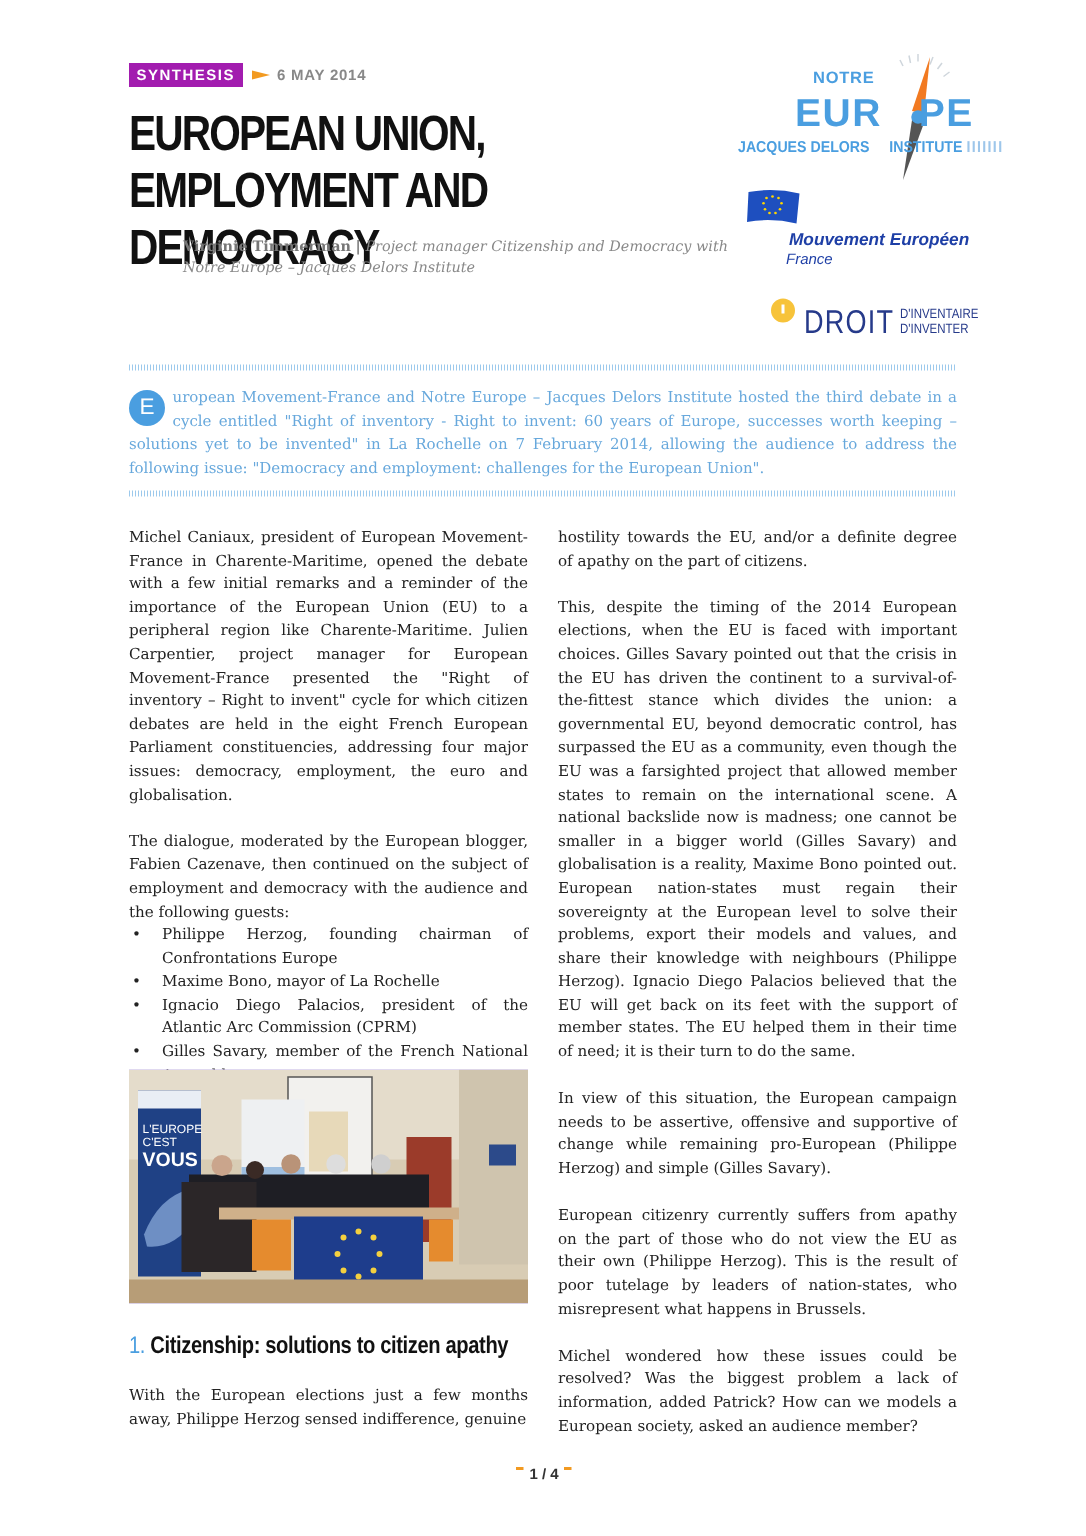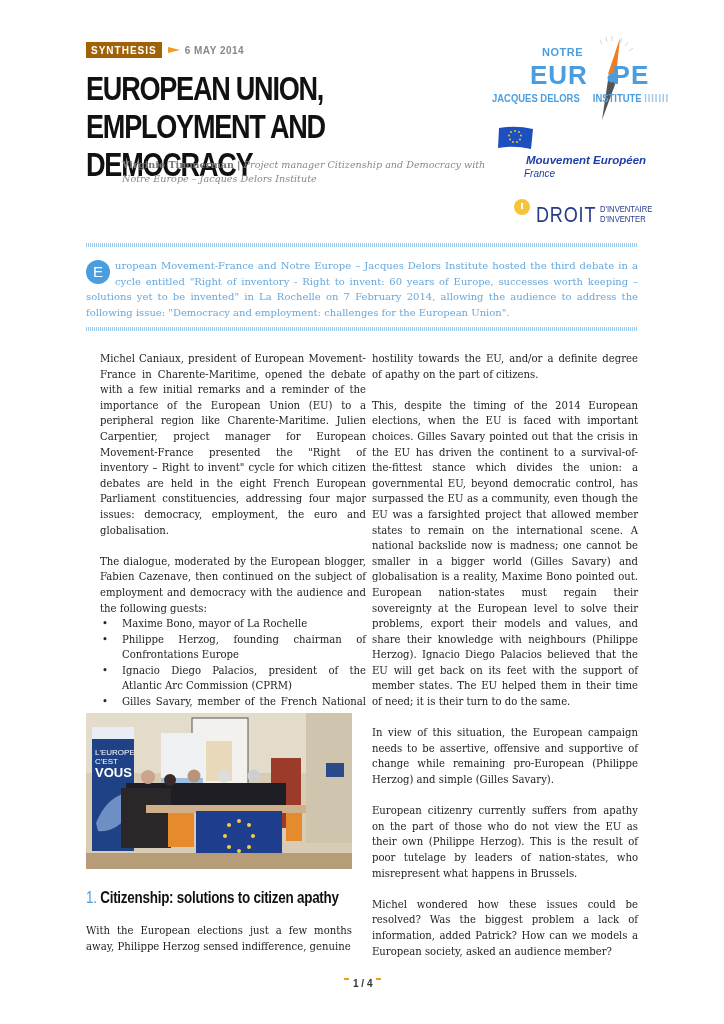--- a/index.html
+++ b/index.html
@@ -1,20 +1,20 @@
 <!DOCTYPE html>
 <html><head>
 <meta charset="utf-8">
 <style>
   * { margin: 0; padding: 0; box-sizing: border-box; }
   html, body { width: 724px; height: 1024px; background: #ffffff; overflow: hidden; }
   body { position: relative; font-family: "DejaVu Serif", serif; color: #222; }
 
   .header-tag { position: absolute; left: 86px; top: 42px; display: flex; align-items: center; }
-  .tag-box { background: #a16207; color: #fff; font-family: "Liberation Sans", sans-serif; font-weight: bold; font-size: 10px; letter-spacing: 1px; padding: 3px 5px 2px 5px; }
+  .tag-box { background: #a21caf; color: #fff; font-family: "Liberation Sans", sans-serif; font-weight: bold; font-size: 10px; letter-spacing: 1px; padding: 3px 5px 2px 5px; }
   .tag-arrow { display: inline-block; margin-left: 6px; width: 0; height: 0; border-top: 3px solid transparent; border-bottom: 3px solid transparent; border-left: 12px solid #f29a21; }
   .tag-date { margin-left: 5px; font-family: "Liberation Sans", sans-serif; font-weight: bold; font-size: 10px; letter-spacing: 0.5px; color: #888; }
 
   .title { position: absolute; left: 86px; top: 70px; width: 390px; font-family: "Liberation Sans", sans-serif; font-weight: bold; font-size: 33px; line-height: 38px; color: #111; letter-spacing: -1.5px; transform: scaleX(0.82); transform-origin: left top; width: 480px; }
 
   .author { position: absolute; left: 86px; top: 158px; width: 380px; font-size: 9.6px; line-height: 14px; color: #888; margin-left: 36px; }
   .author .name { font-weight: bold; color: #777; }
   .author .role { font-style: italic; }
 
   .logo-ne { position: absolute; left: 490px; top: 40px; width: 220px; height: 80px; }
@@ -33,21 +33,21 @@
   .droit-dot::after { content: ""; position: absolute; left: 7px; top: 4px; width: 2px; height: 6px; background: #fff; }
   .droit-word { position: absolute; left: 22px; top: 6px; font-family: "Liberation Sans", sans-serif; font-size: 22px; color: #263a8a; transform: scaleX(0.82); transform-origin: left top; letter-spacing: 1px; }
   .droit-sub { position: absolute; left: 86px; top: 8px; font-family: "Liberation Sans", sans-serif; font-size: 9px; line-height: 10px; color: #263a8a; transform: scaleX(0.85); transform-origin: left top; white-space: nowrap; }
 
   .dash-rule { position: absolute; left: 86px; width: 552px; height: 4px; background: repeating-linear-gradient(90deg, #9cc9ec 0 1px, transparent 1px 2px); }
 
   .lead { position: absolute; left: 86px; top: 258px; width: 552px; font-size: 10px; line-height: 15.5px; color: #67a8dc; text-align: justify; }
   .dropcap { float: left; width: 24px; height: 24px; border-radius: 50%; background: #4a9ee0; color: #fff; font-family: "Liberation Sans", sans-serif; font-size: 15px; text-align: center; line-height: 24px; margin-right: 5px; margin-top: 2px; }
 
   .col { position: absolute; font-size: 10.1px; line-height: 15.6px; color: #222; text-align: justify; }
-  .col-left { left: 100px; top: 351px; width: 266px; }
+  .col-left { left: 86px; top: 351px; width: 266px; }
   .col-right { left: 372px; top: 351px; width: 266px; }
   .col p { margin-bottom: 15.6px; }
   .col p.tight { margin-bottom: 0; }
   .bullets { list-style: none; margin-bottom: 0; }
   .bullets li { position: relative; padding-left: 22px; }
   .bullets li::before { content: "•"; position: absolute; left: 2px; top: 0; }
 
   .photo { position: absolute; left: 86px; top: 713px; width: 266px; height: 156px; overflow: hidden; background: #c4b5fd; }
 
   .section-heading { position: absolute; left: 86px; top: 889px; font-family: "Liberation Sans", sans-serif; font-weight: bold; font-size: 16px; color: #111; transform: scaleX(0.84); transform-origin: left top; white-space: nowrap; letter-spacing: -0.3px; }
@@ -134,22 +134,22 @@
 <div class="lead">
   <span class="dropcap">E</span>
   <span>uropean Movement-France and Notre Europe – Jacques Delors Institute hosted the third debate in a cycle entitled "Right of inventory - Right to invent: 60 years of Europe, successes worth keeping – solutions yet to be invented" in La Rochelle on 7 February 2014, allowing the audience to address the following issue: "Democracy and employment: challenges for the European Union".</span>
 </div>
 <div class="dash-rule" style="top:327px;"></div>
 
 <div class="col col-left">
   <p>Michel Caniaux, president of European Movement-France in Charente-Maritime, opened the debate with a few initial remarks and a reminder of the importance of the European Union (EU) to a peripheral region like Charente-Maritime. Julien Carpentier, project manager for European Movement-France presented the "Right of inventory – Right to invent" cycle for which citizen debates are held in the eight French European Parliament constituencies, addressing four major issues: democracy, employment, the euro and globalisation.</p>
   <p class="tight">The dialogue, moderated by the European blogger, Fabien Cazenave, then continued on the subject of employment and democracy with the audience and the following guests:</p>
   <ul class="bullets">
+    <li>Philippe Herzog, founding chairman of Confrontations Europe</li>
     <li>Maxime Bono, mayor of La Rochelle</li>
-    <li>Philippe Herzog, founding chairman of Confrontations Europe</li>
     <li>Ignacio Diego Palacios, president of the Atlantic Arc Commission (CPRM)</li>
     <li>Gilles Savary, member of the French National Assembly</li>
   </ul>
 </div>
 
 <div class="photo">
   <svg width="266" height="156" viewBox="0 0 266 156">
     <rect width="266" height="156" fill="#d8ccb4"></rect>
     <rect x="0" y="0" width="266" height="60" fill="#e4dccb"></rect>
     <rect x="220" y="0" width="46" height="130" fill="#cfc4ae"></rect>

